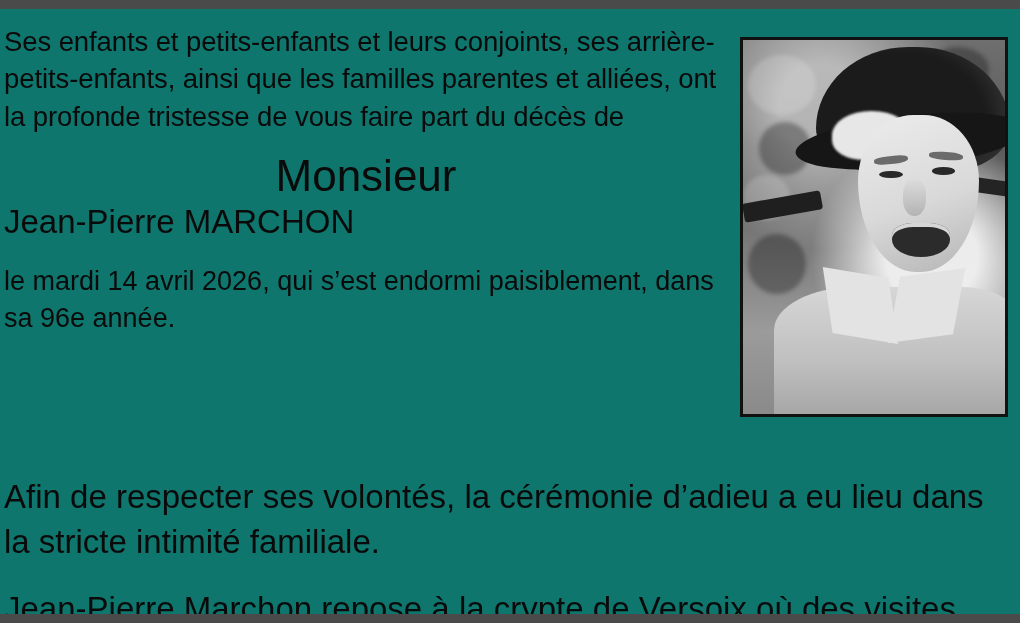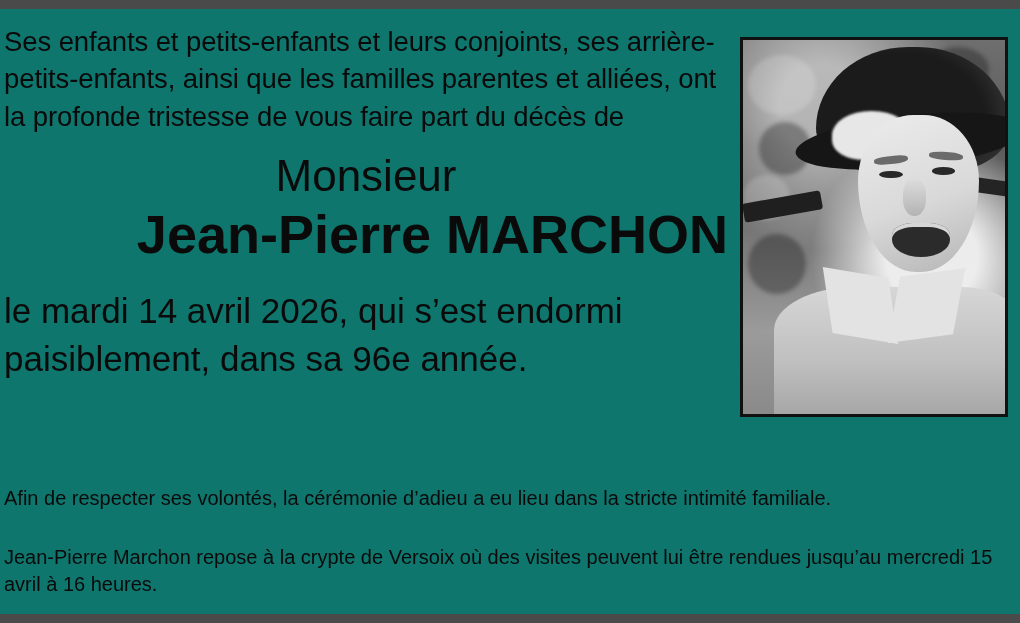--- a/index.html
+++ b/index.html
@@ -203,37 +203,37 @@
   .honorific {
     width: 724px;
     text-align: center;
     font-weight: normal;
     font-size: 44px;
     line-height: 1.12;
     margin-top: 16px;
   }
   .name {
     width: 724px;
-    text-align: right;
-    font-weight: bold;
-    font-size: 54px;
+    text-align: left;
+    font-weight: normal;
+    font-size: 33px;
     line-height: 1.12;
     margin-top: 4px;
   }
   .date-line {
     width: 724px;
-    font-size: 35px;
+    font-size: 27px;
     line-height: 1.36;
     margin-top: 22px;
   }
   .para {
     width: 1008px;
-    font-size: 20px;
+    font-size: 33px;
     line-height: 1.36;
-    margin-top: 32px;
+    margin-top: 22px;
   }
   .below {
     position: absolute;
     left: 4px;
     top: 444px;
     width: 1008px;
   }
 </style>
 </head>
 <body>

